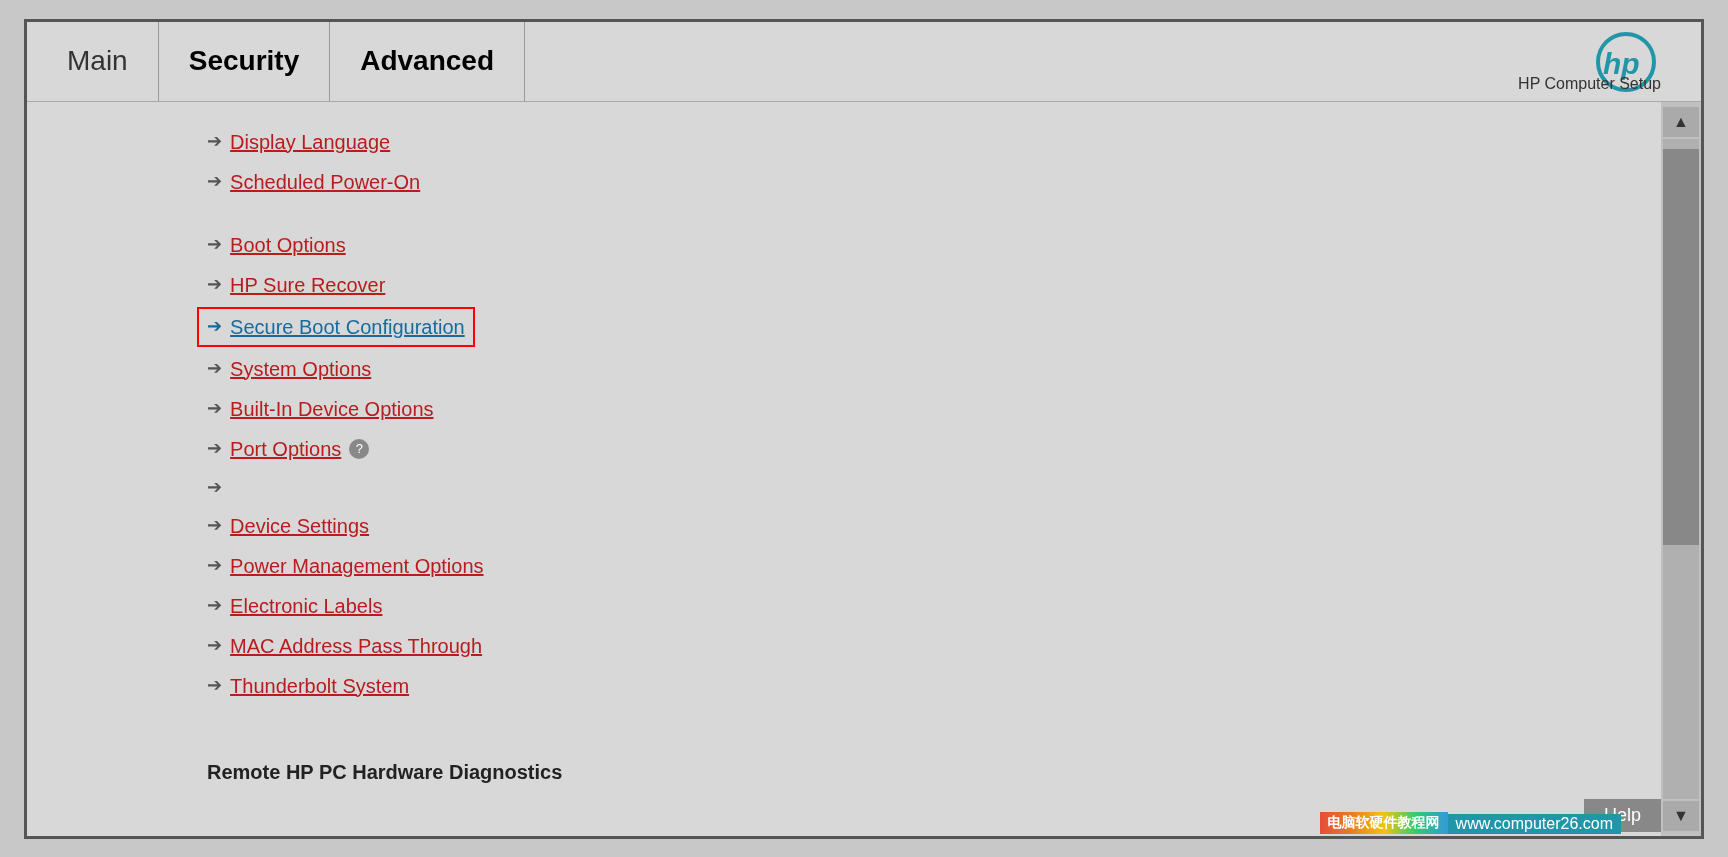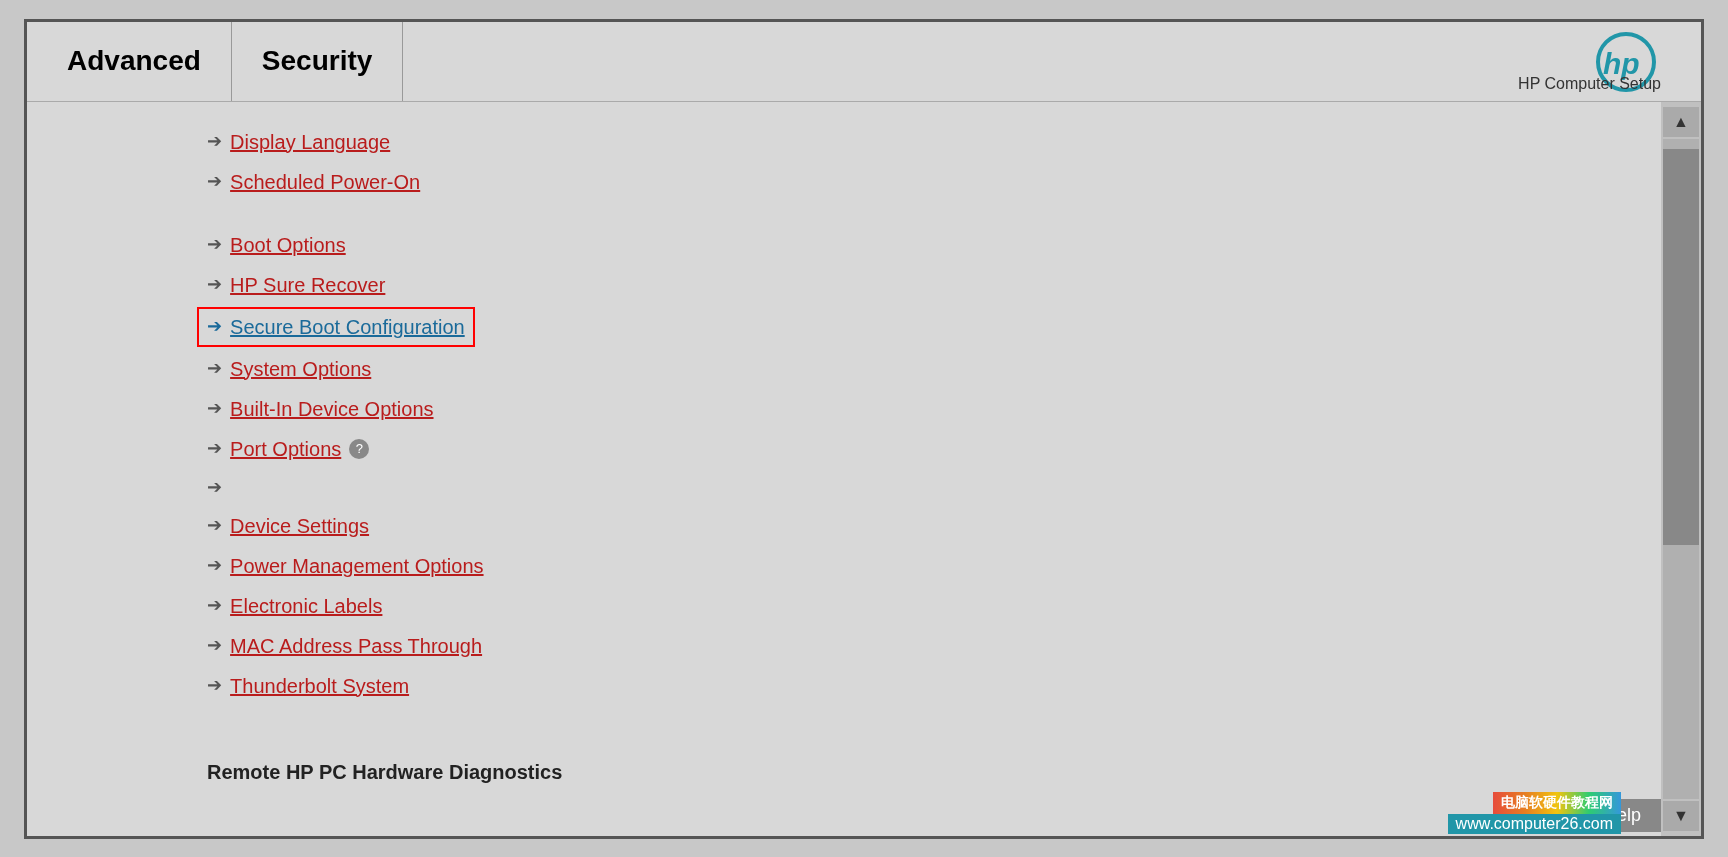--- a/index.html
+++ b/index.html
@@ -241,21 +241,20 @@
       font-weight: bold;
       font-style: italic;
     }
 
     
     .watermark {
       position: absolute;
       bottom: 2px;
       right: 80px;
       display: flex;
-      flex-direction: column;
       align-items: flex-end;
       font-size: 11px;
       margin-top: 18px;
     }
 
     .watermark-top {
       background: linear-gradient(to right, #e74c3c, #e67e22, #f1c40f, #2ecc71, #3498db);
       color: white;
       padding: 2px 8px;
       font-size: 14px;
@@ -268,22 +267,23 @@
       padding: 1px 8px;
       font-size: 16px;
     }
   </style>
 </head>
 <body>
 
 <div class="screen">
 
   <div class="nav-bar">
+    <div class="nav-item">Main</div>
+    <div class="nav-item active">Security</div>
     <div class="nav-item active">Advanced</div>
-    <div class="nav-item active">Security</div>
 
     <div class="hp-logo">
       <svg class="hp-logo-svg" width="70" height="60" viewBox="0 0 70 60">
         <circle cx="35" cy="30" r="28" stroke="#2196a8" stroke-width="4" fill="none"></circle>
         <text x="12" y="42" fill="#2196a8" font-size="32" font-weight="bold" font-style="italic" font-family="Arial">hp</text>
       </svg>
     </div>
 
     <div class="hp-subtitle">HP Computer Setup</div>
   </div>

